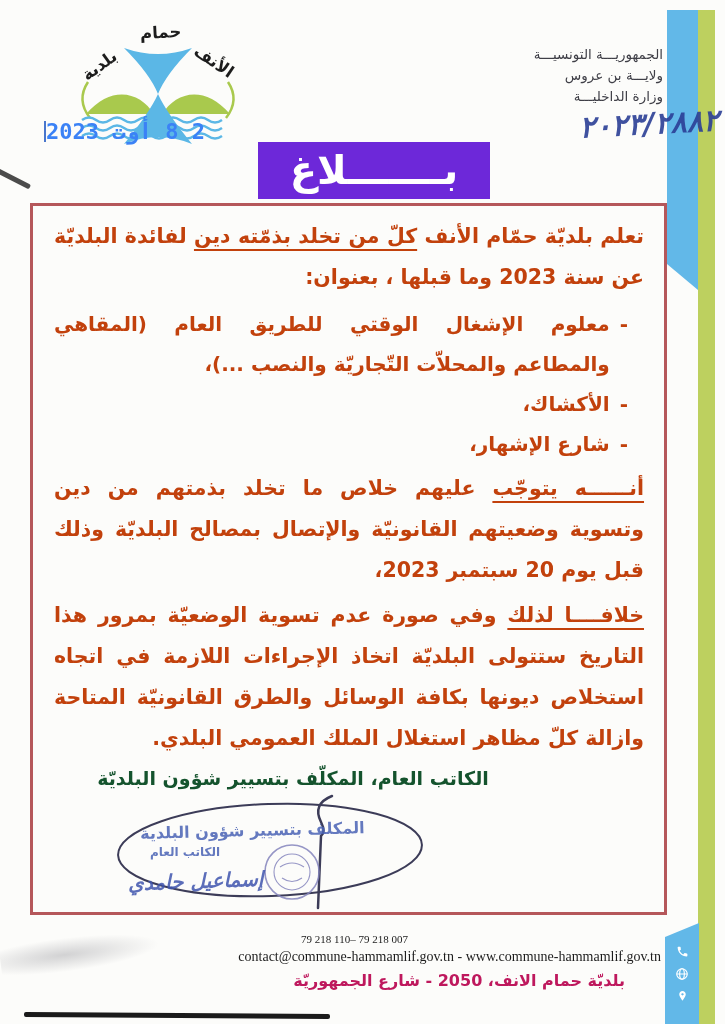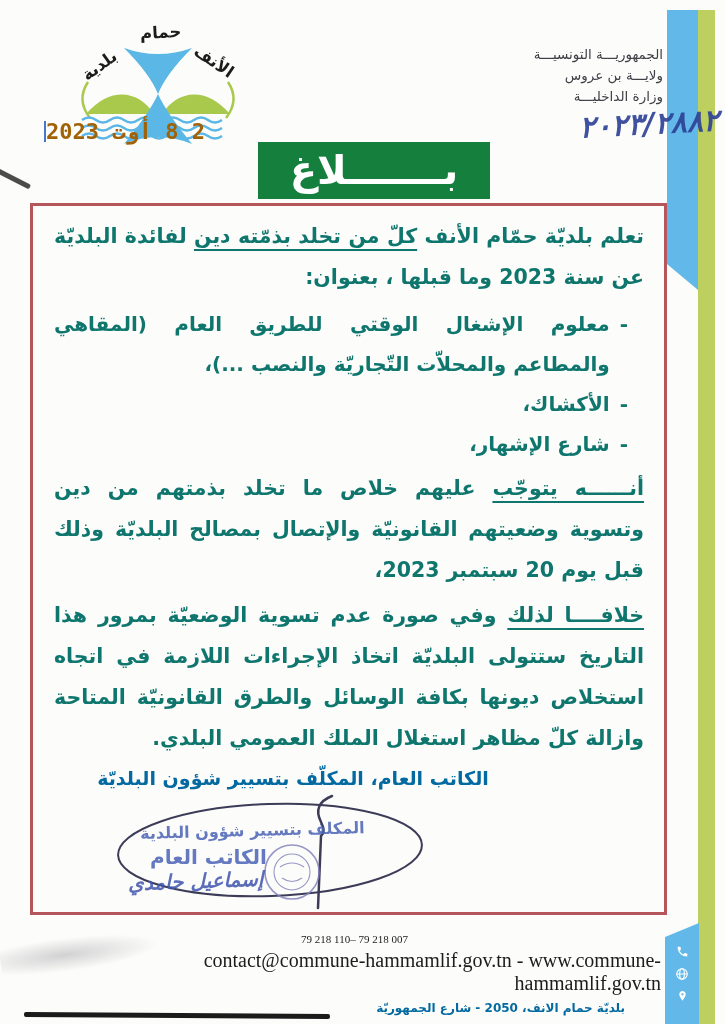--- a/index.html
+++ b/index.html
@@ -29,58 +29,58 @@
 
   
   .logo{left:60px;top:8px;width:195px;height:140px;}
   .arc-word{position:absolute;font-weight:bold;font-size:16.5px;color:#1c1c1c;white-space:nowrap;}
   .arc-w1{left:20px;top:48px;transform:rotate(-36deg);}
   .arc-w2{left:80px;top:15px;transform:rotate(-3deg);}
   .arc-w3{left:132px;top:44px;transform:rotate(34deg);}
   .emblem{position:absolute;left:14px;top:40px;}
 
   
-  .date-stamp{left:46px;top:119px;direction:rtl;color:#a16207;
+  .date-stamp{left:46px;top:119px;direction:rtl;color:#3b82f6;
     font-family:"DejaVu Sans Mono", monospace;font-weight:bold;
     font-size:22px;letter-spacing:3px;white-space:nowrap;}
   .stamp-bracket{left:44px;top:121px;width:2px;height:21px;background:#4976cc;}
 
   
-  .title-banner{left:258px;top:142px;width:232px;height:57px;background:#15803d;
+  .title-banner{left:258px;top:142px;width:232px;height:57px;background:#6d28d9;
     color:#ffffff;font-weight:bold;font-size:40px;line-height:56px;text-align:center;
     direction:rtl;}
 
   
   .notice-box{left:30px;top:203px;width:631px;height:706px;border:3px solid #b5575a;
     box-sizing:content-box;background:transparent;}
 
   .box-content{left:54px;top:216px;width:590px;direction:rtl;text-align:justify;
-    color:#0f766e;font-weight:bold;}
+    color:#c2410c;font-weight:bold;}
   .para{font-size:20.5px;line-height:2.0;margin:0 0 6px 0;}
   .para.p2{margin-bottom:4px;}
   .u{text-decoration:underline;text-decoration-thickness:2px;text-underline-offset:6px;}
   .bullets{list-style:none;margin:4px 0 4px 0;padding:0 16px 0 0;font-size:20px;line-height:2.0;}
   .bullets li{display:flex;gap:10px;text-align:justify;}
   .bullets .b-text{flex:1;}
 
   
   .sig-title{left:88px;top:767px;width:410px;text-align:center;direction:rtl;
-    font-size:19px;font-weight:bold;color:#0369a1;white-space:nowrap;}
+    font-size:19px;font-weight:bold;color:#14532d;white-space:nowrap;}
   .sig-svg{left:110px;top:792px;}
   .stamp-text{direction:rtl;color:#4a63b5;font-weight:bold;white-space:nowrap;opacity:.85;}
   .stamp-t1{left:140px;top:821px;font-size:16px;transform:rotate(-1.5deg);}
-  .stamp-t2{left:150px;top:845px;font-size:20px;}
+  .stamp-t2{left:150px;top:845px;font-size:12px;}
   .sig-name{left:128px;top:869px;direction:rtl;color:#3f55ae;font-size:20px;
     font-style:italic;font-weight:bold;transform:rotate(-2deg);opacity:.85;white-space:nowrap;}
 
   
   .footer{right:64px;top:933px;width:575px;text-align:right;color:#1c1c1c;}
   .f-phones{font-family:"Liberation Serif", serif;font-size:11px;padding-right:38px;margin-bottom:4px;text-align:center;}
-  .f-contact{font-family:"Liberation Serif", serif;font-size:20px;margin-bottom:6px;}
-  .f-address{font-size:12px;font-weight:bold;direction:rtl;text-align:right;padding-right:36px;color:#0369a1;}
+  .f-contact{font-family:"Liberation Serif", serif;font-size:14px;margin-bottom:6px;}
+  .f-address{font-size:16px;font-weight:bold;direction:rtl;text-align:right;padding-right:36px;color:#be185d;}
 
   
   .scan-line{left:24px;top:1013px;width:306px;height:5px;background:#1b1b1b;
     transform:rotate(0.4deg);border-radius:2px;}
   .scan-smudge{left:0;top:936px;width:160px;height:34px;
     background:radial-gradient(ellipse at 40% 50%, rgba(120,120,128,0.32), rgba(120,120,128,0) 70%);
     transform:rotate(-7deg);}
   .corner-mark{left:-6px;top:176px;width:38px;height:5px;background:#2b2b2b;
     transform:rotate(27deg);opacity:.85;border-radius:2px;}
 </style>

